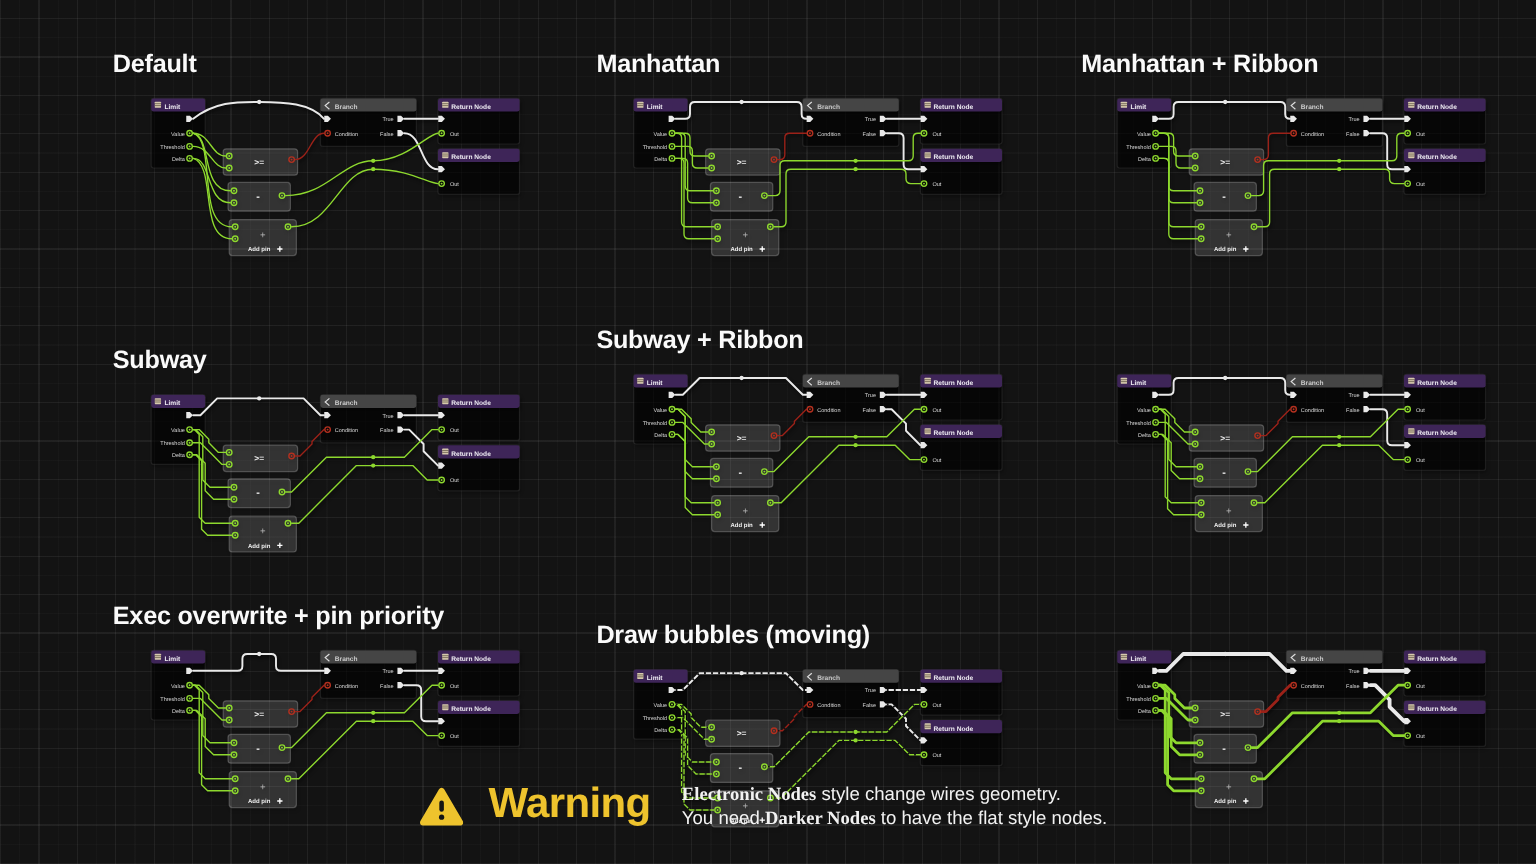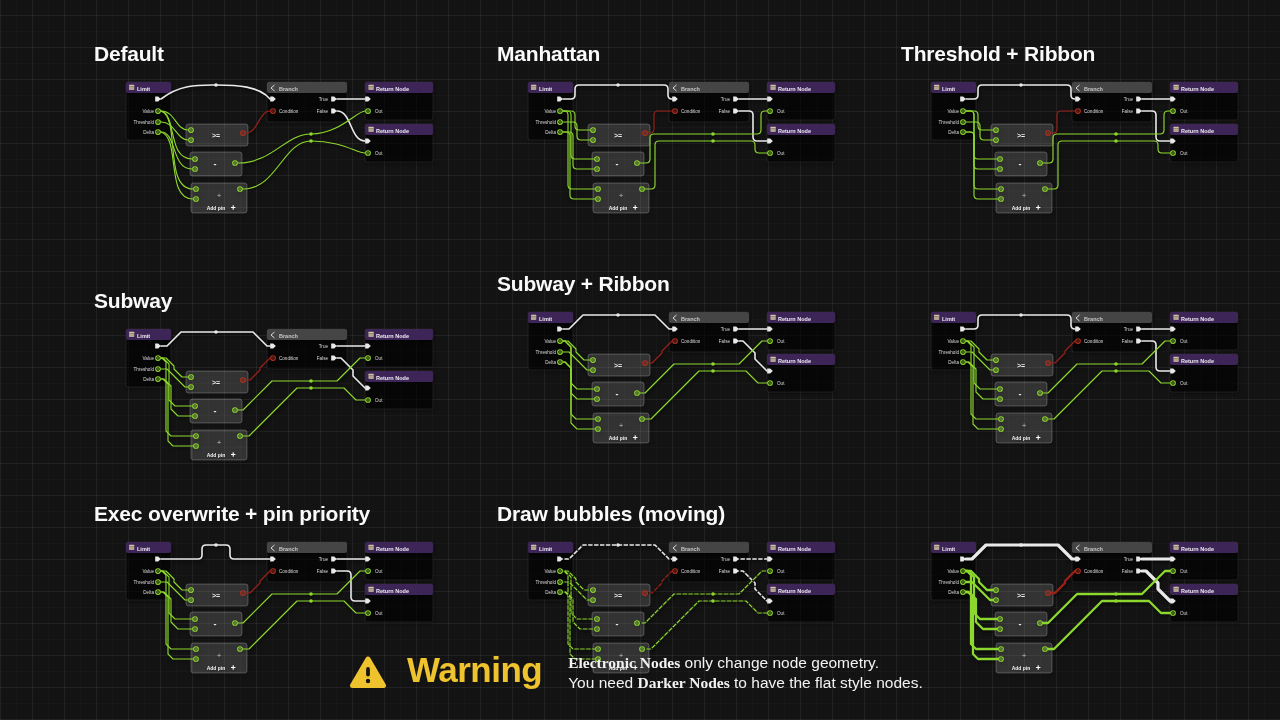--- a/index.html
+++ b/index.html
@@ -209,21 +209,21 @@
         <circle cx="71" cy="119" r="0.8" fill="#8dd82e"></circle>
         <circle cx="115" cy="109" r="2.3" fill="none" stroke="#8dd82e" stroke-width="1.15"></circle>
         <circle cx="115" cy="109" r="0.8" fill="#8dd82e"></circle>
         <circle cx="243" cy="31" r="2.3" fill="none" stroke="#8dd82e" stroke-width="1.15"></circle>
         <circle cx="243" cy="31" r="0.8" fill="#8dd82e"></circle>
         <circle cx="243" cy="73" r="2.3" fill="none" stroke="#8dd82e" stroke-width="1.15"></circle>
         <circle cx="243" cy="73" r="0.8" fill="#8dd82e"></circle>
       </svg>
     </div>
     <div class="panel" style="left: 861px; top: 42px;">
-      <div class="panel-title">Threshold + Ribbon</div>
+      <div class="panel-title">Manhattan + Ribbon</div>
       <svg viewBox="0 0 310 138" width="310" height="138" class="graph-svg" style="left: 29px; top: 38px;">
         <rect x="1" y="2" width="45" height="58" rx="2" fill="rgba(0,0,0,0.5)" stroke="rgba(255,255,255,0.08)"></rect>
         <rect x="1" y="2" width="45" height="11" rx="2" fill="#3e2558"></rect>
         <rect x="4" y="4.8" width="5.2" height="5" rx="0.5" fill="#d6c9ad"></rect>
         <path d="M4,6.4 h5.2 M4,8 h5.2" stroke="#5a5040" stroke-width="0.6"></path>
         <text x="12" y="10.8" font-size="5.5" fill="#eeebf2" text-anchor="start" font-weight="600">Limit</text>
         <text x="29" y="33" font-size="4.6" fill="#d8d8d8" text-anchor="end" font-weight="normal">Value</text>
         <text x="29" y="44" font-size="4.6" fill="#d8d8d8" text-anchor="end" font-weight="normal">Threshold</text>
         <text x="29" y="54" font-size="4.6" fill="#d8d8d8" text-anchor="end" font-weight="normal">Delta</text>
         <rect x="142" y="2" width="80" height="40" rx="2" fill="rgba(0,0,0,0.5)" stroke="rgba(255,255,255,0.08)"></rect>
@@ -662,21 +662,21 @@
         <circle cx="71" cy="119" r="2.3" fill="none" stroke="#8dd82e" stroke-width="1.15"></circle>
         <circle cx="71" cy="119" r="0.8" fill="#8dd82e"></circle>
         <circle cx="115" cy="109" r="2.3" fill="none" stroke="#8dd82e" stroke-width="1.15"></circle>
         <circle cx="115" cy="109" r="0.8" fill="#8dd82e"></circle>
         <circle cx="243" cy="31" r="2.3" fill="none" stroke="#8dd82e" stroke-width="1.15"></circle>
         <circle cx="243" cy="31" r="0.8" fill="#8dd82e"></circle>
         <circle cx="243" cy="73" r="2.3" fill="none" stroke="#8dd82e" stroke-width="1.15"></circle>
         <circle cx="243" cy="73" r="0.8" fill="#8dd82e"></circle>
       </svg>
     </div>
-    <div class="panel" style="left: 457px; top: 502px; text-decoration: underline;">
+    <div class="panel" style="left: 457px; top: 518px; text-decoration: underline;">
       <div class="panel-title">Draw bubbles (moving)</div>
       <svg viewBox="0 0 310 138" width="310" height="138" class="graph-svg" style="left: 30px; top: 38px;">
         <rect x="1" y="2" width="45" height="58" rx="2" fill="rgba(0,0,0,0.5)" stroke="rgba(255,255,255,0.08)"></rect>
         <rect x="1" y="2" width="45" height="11" rx="2" fill="#3e2558"></rect>
         <rect x="4" y="4.8" width="5.2" height="5" rx="0.5" fill="#d6c9ad"></rect>
         <path d="M4,6.4 h5.2 M4,8 h5.2" stroke="#5a5040" stroke-width="0.6"></path>
         <text x="12" y="10.8" font-size="5.5" fill="#eeebf2" text-anchor="start" font-weight="600">Limit</text>
         <text x="29" y="33" font-size="4.6" fill="#d8d8d8" text-anchor="end" font-weight="normal">Value</text>
         <text x="29" y="44" font-size="4.6" fill="#d8d8d8" text-anchor="end" font-weight="normal">Threshold</text>
         <text x="29" y="54" font-size="4.6" fill="#d8d8d8" text-anchor="end" font-weight="normal">Delta</text>
@@ -865,16 +865,16 @@
   </div>
 
 <div class="warning">
   <svg class="warning-icon-box" viewBox="0 0 36 38">
     <polygon points="18,5 33.5,31.5 2.5,31.5" fill="#eec32d" stroke="#eec32d" stroke-width="5" stroke-linejoin="round"></polygon>
     <rect x="16.1" y="13" width="3.8" height="9.5" rx="1.9" fill="#141414"></rect>
     <circle cx="18" cy="27" r="2.2" fill="#141414"></circle>
   </svg>
   <div class="warning-title">Warning</div>
   <div class="warning-text">
-    <div id="wline1"><b>Electronic Nodes</b><span> only change node geometry.</span></div>
+    <div id="wline1"><b>Electronic Nodes</b><span> style change wires geometry.</span></div>
     <div id="wline2"><span>You need </span><b>Darker Nodes</b><span> to have the flat style nodes.</span></div>
   </div>
 </div>
 
 </body></html>

